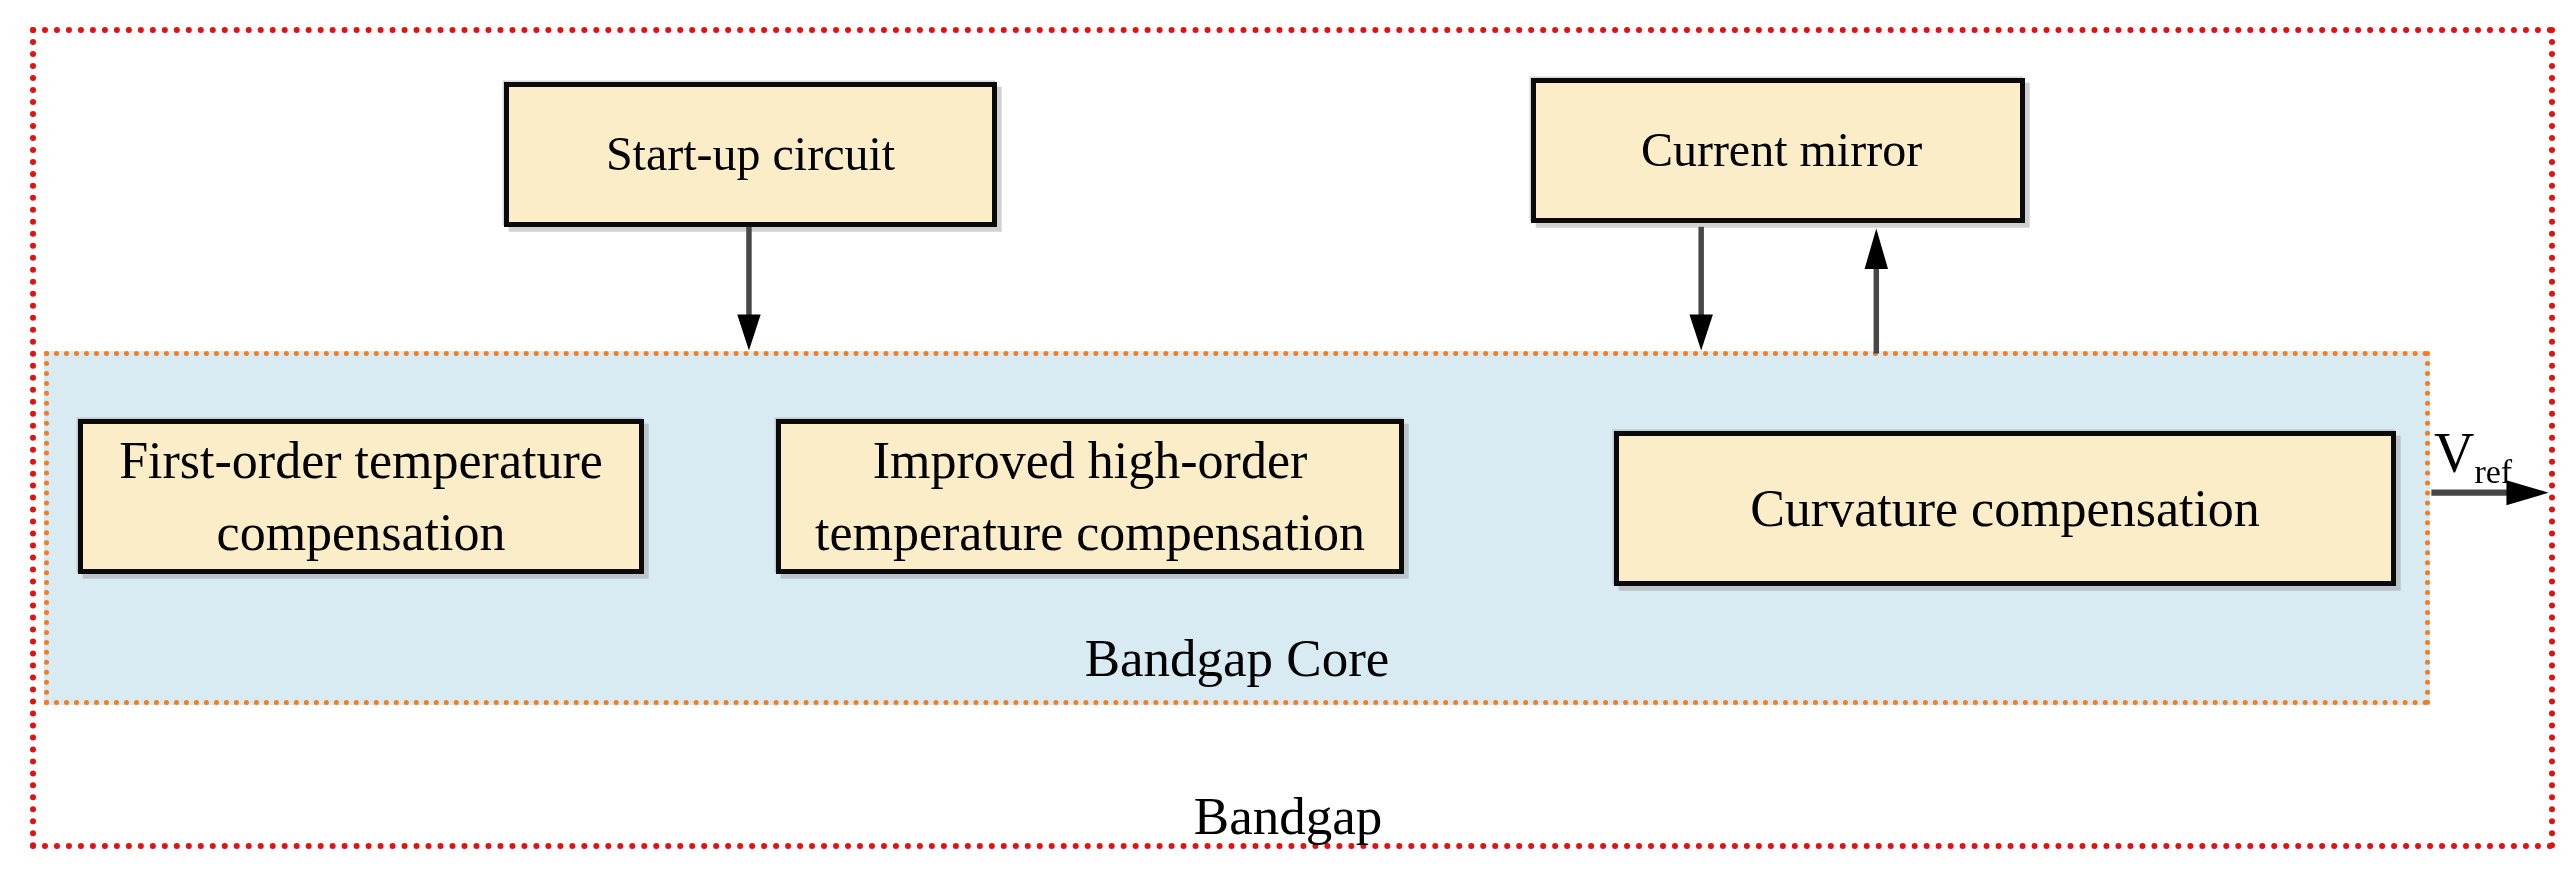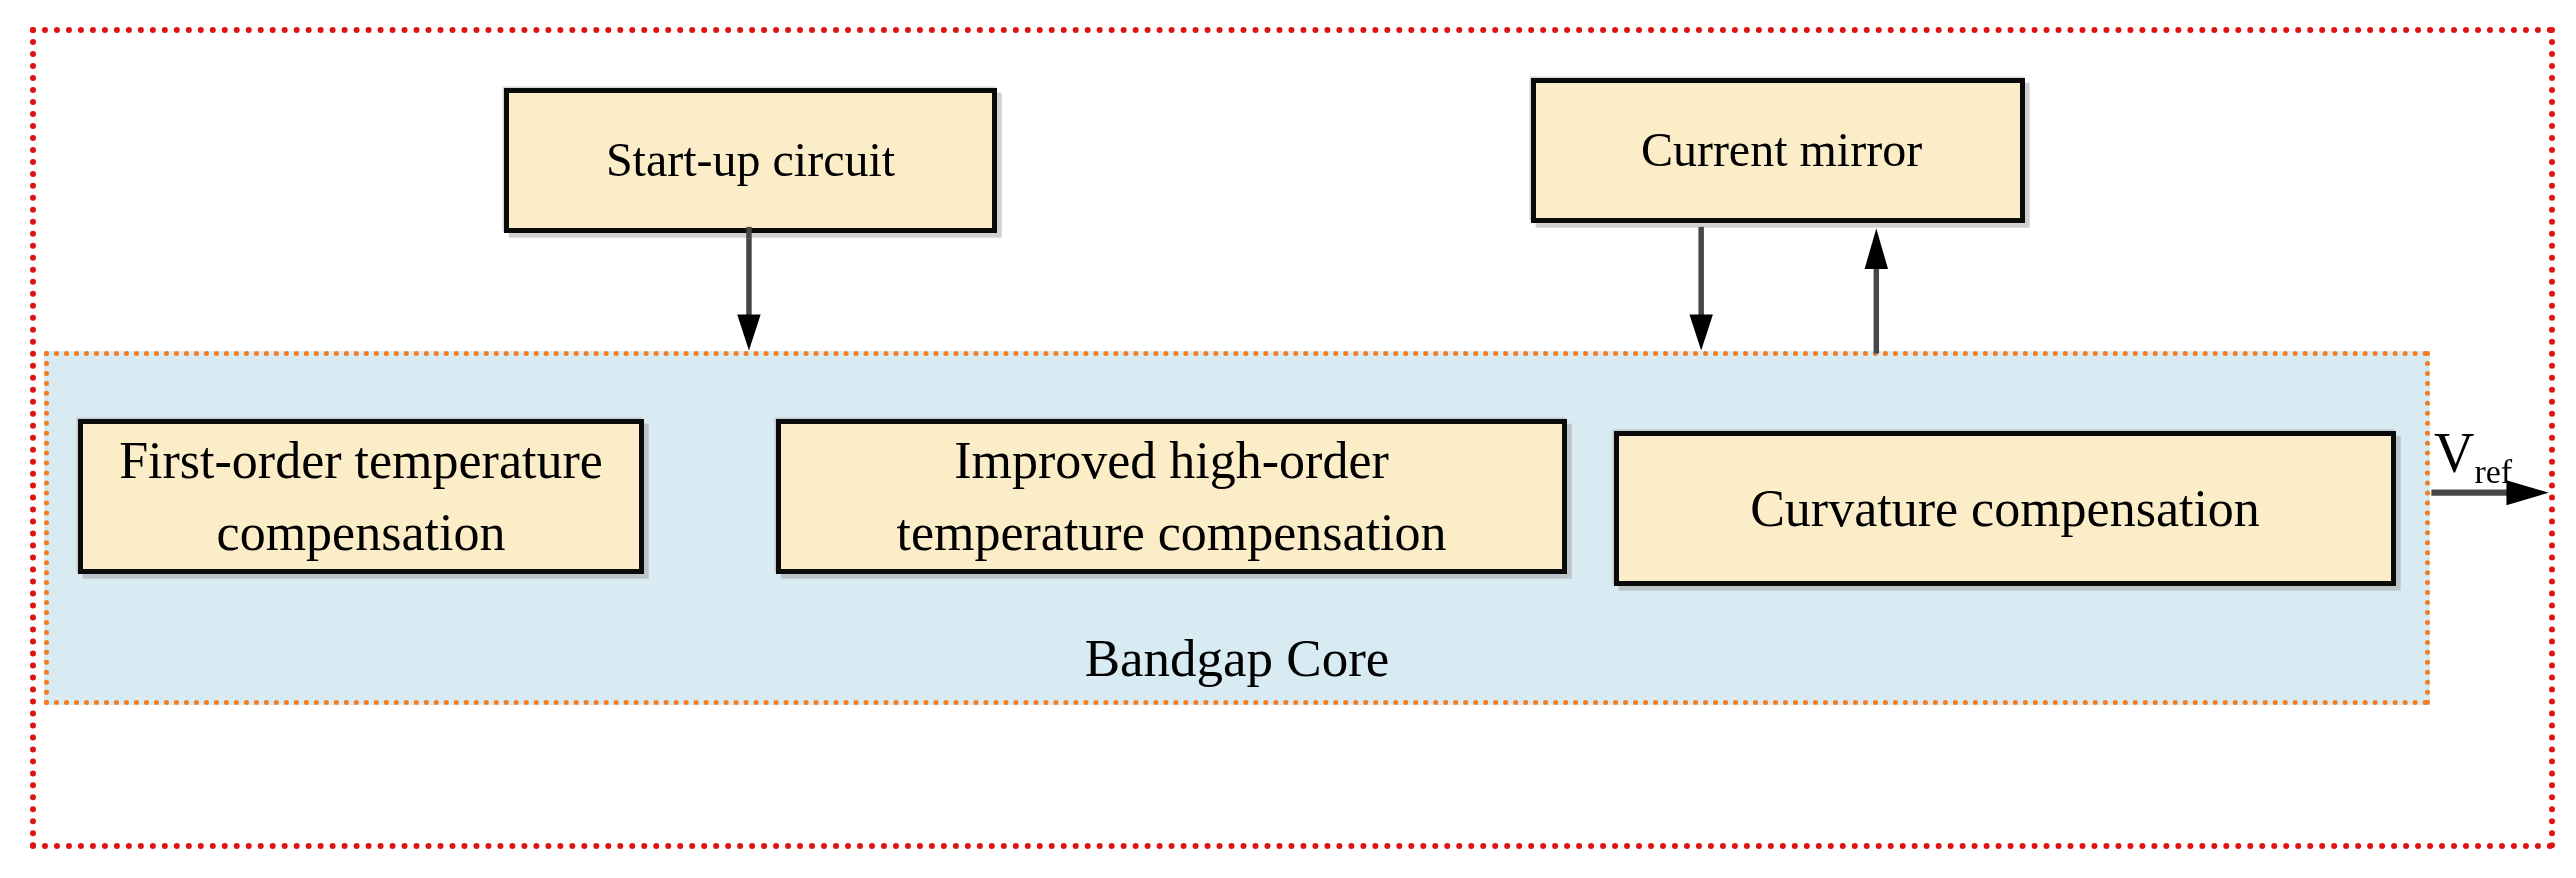--- a/index.html
+++ b/index.html
@@ -35,24 +35,24 @@
     display:flex;align-items:center;justify-content:center;
     text-align:center;
     box-shadow:4.7px 4.7px 0 rgba(150,150,150,0.45), -1.6px -1.6px 0 rgba(150,150,150,0.35);
   }
   .block .lbl{
     font-size:52px;
     line-height:1.38;
     padding:0 7.8px;
   }
   .top-row .lbl{font-size:48px;}
-  #box-startup       {left:504px; top:88px; width:493px; height:145px;}
+  #box-startup       {left:504px; top:82px; width:493px; height:145px;}
   #box-current-mirror{left:1531px;top:78px; width:494px; height:145px;padding-left:7px;}
   #box-first-order   {left:78px; top:419px; width:566px; height:155px;}
-  #box-improved      {left:776px; top:419px; width:791px;height:155px;}
+  #box-improved      {left:776px; top:419px; width:628px;height:155px;}
   #box-curvature     {left:1614px;top:419px; width:782px;height:155px;margin-top:12px;}
   #box-improved .lbl{max-width:657px;}
 
   .core-caption{
     position:absolute;
     left:0;right:0;bottom:12.5px;
     text-align:center;
     font-size:53px;
   }
   .outer-caption{
@@ -125,14 +125,15 @@
     <g>
       <line x1="3110" y1="630" x2="3212" y2="630" stroke="#474747" stroke-width="8"></line>
       <polygon points="3206,614 3206,646 3260,630" fill="#000000"></polygon>
     </g>
   </svg>
 
   <div class="vref-label">
     <span>V</span><span class="sub">ref</span>
   </div>
 
+  <div class="outer-caption">Bandgap</div>
 </div>
 
 
 </body></html>

